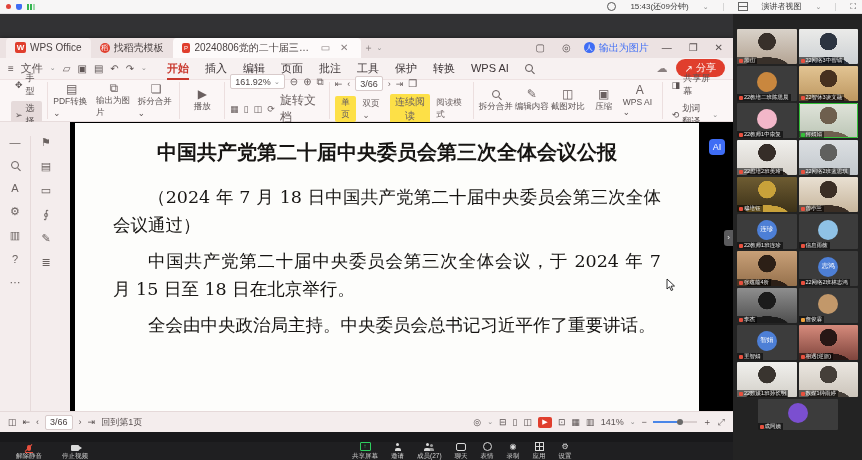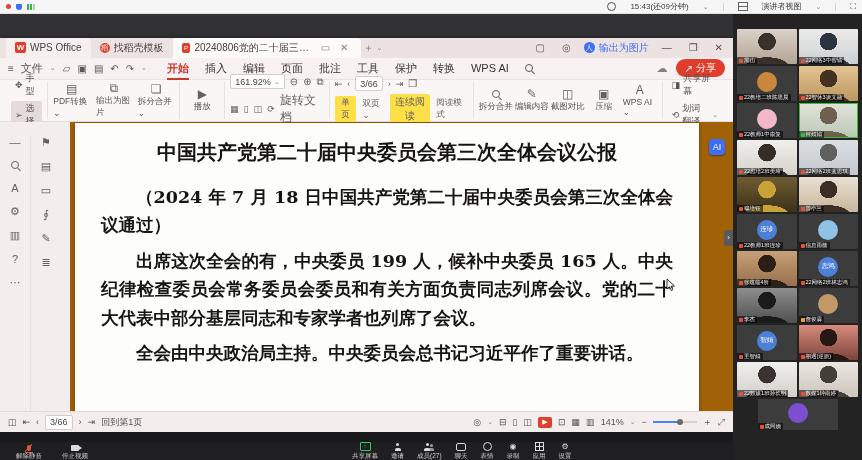--- a/index.html
+++ b/index.html
@@ -76,26 +76,26 @@
   .chip.sel{background:#fde047;text-align:center;}
   .ic-search{width:6px;height:6px;border:1.3px solid currentColor;border-radius:50%;position:relative;display:inline-block;}
   .ic-search::after{content:"";position:absolute;width:4px;height:1.3px;background:currentColor;
     transform:rotate(45deg);right:-3px;bottom:-2px;}
 
   
   .wpsbody{flex:1;display:flex;min-height:0;}
   .sidepanel{width:70px;background:#f4eded;display:flex;padding-top:14px;}
   .sp-col{width:30px;display:flex;flex-direction:column;align-items:center;gap:11px;color:#6a6260;font-size:11px;}
   .sp-col.b{border-left:1px solid #e6dada;}
-  .canvas{flex:1;background:#a16207;position:relative;overflow:hidden;}
+  .canvas{flex:1;background:#000000;position:relative;overflow:hidden;}
   .page{position:absolute;left:5px;top:1px;width:624px;height:600px;background:#fdfdfb;
     box-shadow:0 0 5px rgba(0,0,0,.35);padding:12px 22px 0 22px;box-sizing:border-box;
     font-family:"DejaVu Serif","Liberation Serif",serif;color:#171513;}
   .doc-title{font-size:20px;font-weight:bold;text-align:center;line-height:30px;margin:2px 0 16px 0;}
-  .doc-p{font-size:17.5px;line-height:28.5px;text-align:justify;text-indent:2em;margin:7px 4px;font-weight:bold;}
+  .doc-p{font-size:17.5px;line-height:28.5px;text-align:justify;text-indent:2em;margin:7px 16px;}
   .ai-float{position:absolute;right:8px;top:17px;width:16px;height:16px;background:#3f6df5;border-radius:4px;
     color:#fff;font-size:9px;display:flex;align-items:center;justify-content:center;box-shadow:0 1px 2px rgba(0,0,0,.4);}
   .collapse-tab{position:absolute;right:0;top:108px;width:9px;height:16px;background:#5a5a5c;color:#eee;
     border-radius:3px 0 0 3px;font-size:8px;display:flex;align-items:center;justify-content:center;}
   .cursor{position:absolute;left:596px;top:156px;width:10px;height:14px;}
 
   
   .statusbar{height:20px;background:#f4eded;border-top:1px solid #e5d9d9;display:flex;align-items:center;
     padding:0 8px;font-size:9px;color:#5a5252;gap:6px;}
   .sb-right{margin-left:auto;display:flex;align-items:center;gap:6px;}
@@ -370,21 +370,21 @@
               <span>∮</span>
               <span>✎</span>
               <span>≣</span>
             </div>
         </div>
         <div class="canvas">
           <div class="page">
             <div class="doc-title">中国共产党第二十届中央委员会第三次全体会议公报</div>
             <div>
                 <p class="doc-p">（2024 年 7 月 18 日中国共产党第二十届中央委员会第三次全体会议通过）</p>
-                <p class="doc-p">出席这次全会的有，中央委员 199 人，候补中央委员 165 人。中央纪律检查委员会常务委员会委员和有关方面负责同志列席会议。党的二十大代表中部分基层同志和专家学者也列席了会议。</p>
+                <p class="doc-p">中国共产党第二十届中央委员会第三次全体会议，于 2024 年 7 月 15 日至 18 日在北京举行。</p>
                 <p class="doc-p">全会由中央政治局主持。中央委员会总书记习近平作了重要讲话。</p>
               </div>
           </div>
           <div class="ai-float">AI</div>
           <div class="collapse-tab">›</div>
           <svg class="cursor" viewBox="0 0 10 14">
             <path d="M1,1 L1,11 L3.5,8.8 L5.2,12.5 L6.8,11.8 L5.1,8.2 L8.5,8 Z" fill="#fff" stroke="#000" stroke-width="0.8"></path>
           </svg>
         </div>
       </div>

